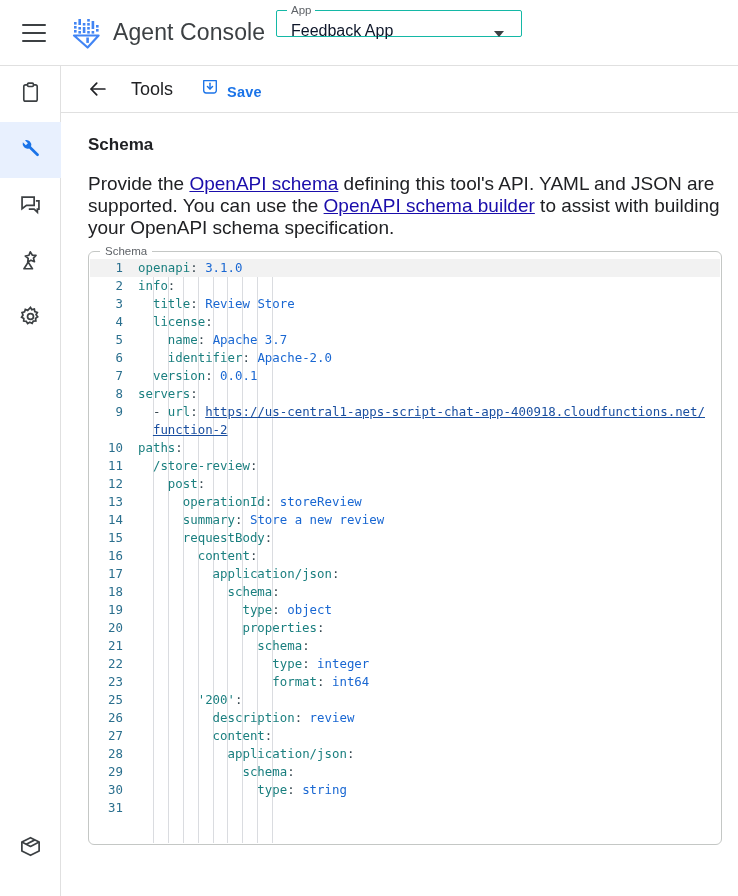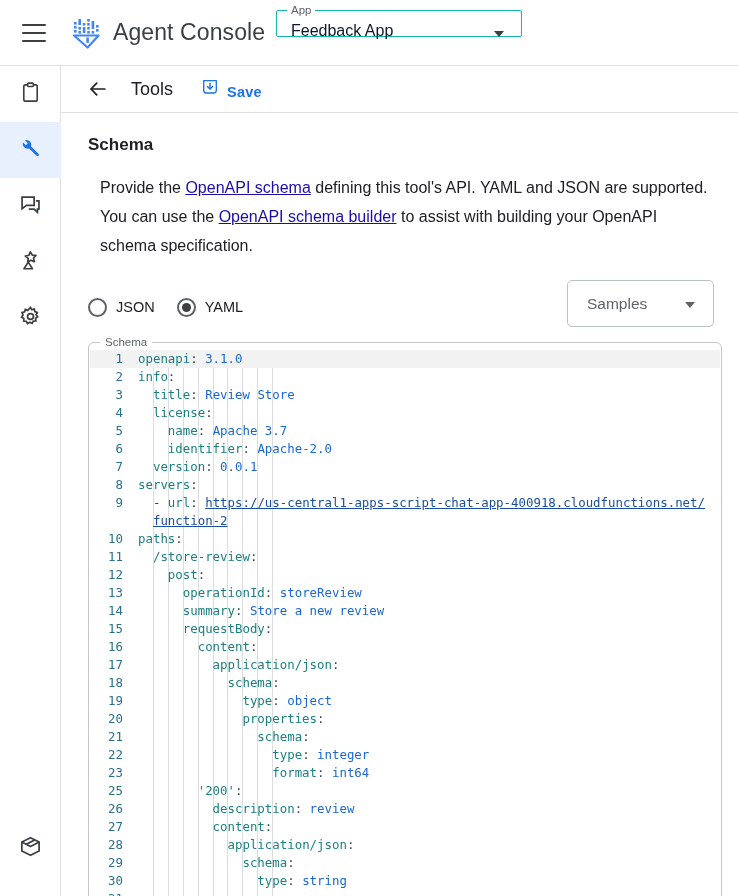--- a/index.html
+++ b/index.html
@@ -95,22 +95,22 @@
   .save-label {
     font-size: 14.5px; font-weight: 600; color: #1a73e8; margin-left: 8px;
     letter-spacing: .2px;
   }
 
   .panel { padding: 22px 18px 0 27px; }
   .section-title {
     font-size: 17px; color: #202124; font-weight: 700; margin: 0 0 18px 0;
   }
   .desc {
-    font-size: 16px; color: #202124; line-height: 29px;
-    margin: 12px; max-width: 636px;
+    font-size: 19px; color: #202124; line-height: 22px;
+    margin: 0; max-width: 636px;
   }
   .desc a { color: #1a0dab; text-decoration: underline; cursor: pointer; }
 
   .controls-row {
     display: flex; align-items: center;
     margin-top: 24px; height: 46px;
     position: relative;
   }
   .radio-grp { display: flex; align-items: center; }
   .radio {
@@ -310,32 +310,20 @@
     </span>
   </div>
 
   <div class="panel">
     <h2 class="section-title">Schema</h2>
 
     <p class="desc">
       <span>Provide the </span><a>OpenAPI schema</a><span> defining this tool's API. YAML and JSON are supported. You can use the </span><a>OpenAPI schema builder</a><span> to assist with building your OpenAPI schema specification.</span>
     </p>
 
-    <div class="controls-row">
-      <div class="radio-grp">
-        <span class="radio"></span>
-        <span class="radio-label">JSON</span>
-        <span class="radio on"></span>
-        <span class="radio-label">YAML</span>
-      </div>
-      <div class="samples">
-        <span class="value">Samples</span>
-        <span class="caret"></span>
-      </div>
-    </div>
   </div>
 
   <div class="editor-wrap">
     <span class="editor-legend">Schema</span>
     <div class="editor" id="editor-body">
         <div class="guides">
           <div class="guide" style="left: 20.9px;"></div>
           <div class="guide" style="left: 35.8px;"></div>
           <div class="guide" style="left: 50.7px;"></div>
           <div class="guide" style="left: 65.6px;"></div>

